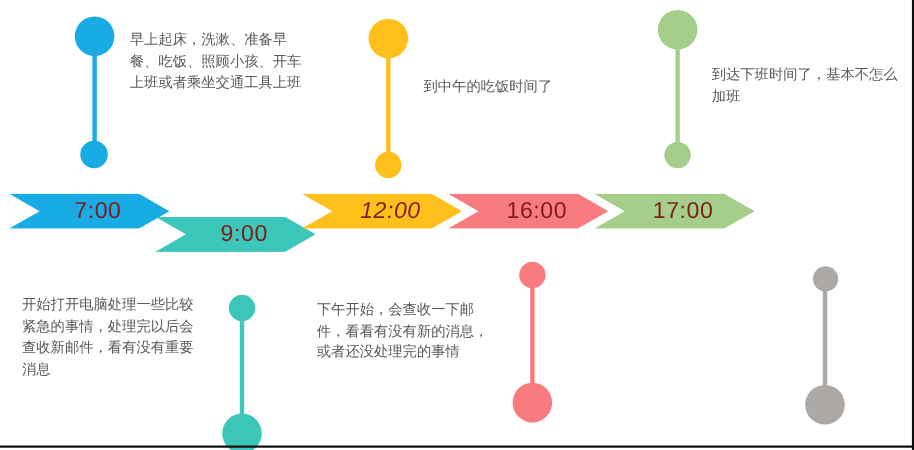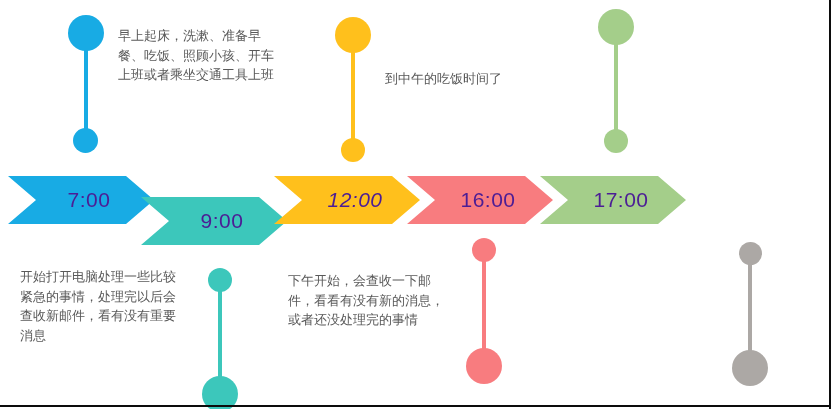--- a/index.html
+++ b/index.html
@@ -9,24 +9,24 @@
     width:831px; height:409px; overflow:hidden;
   }
   .canvas {
     position:relative; width:831px; height:409px; background:#ffffff; overflow:hidden;
   }
   .edge-right  { position:absolute; top:0; right:0; width:2px; height:409px; background:#0c0c0c; }
   .edge-bottom { position:absolute; left:0; bottom:2px; width:831px; height:2px; background:#0c0c0c; }
 
   
   .chev {
-    position:absolute; top:176px; width:146px; height:48px;
+    position:absolute; top:176px; width:146px; height:32px;
     clip-path:polygon(0 0, calc(100% - 28px) 0, 100% 50%, calc(100% - 28px) 100%, 0 100%, 28px 50%);
     display:flex; align-items:center; justify-content:center;
-    padding-left:16px; color:#4c1d95; font-size:21px; letter-spacing:0.5px;
+    padding-left:16px; color:#7f1d1d; font-size:21px; letter-spacing:0.5px;
   }
 
   
   .dot  { position:absolute; border-radius:50%; }
   .stem { position:absolute; }
 
   
   .note {
     position:absolute; color:#595959; font-size:13px; line-height:19.5px;
     text-align:left; word-break:break-all;
@@ -87,18 +87,19 @@
     </div>
   <div class="chev bg-coral" style="left:407px;">
       <span>16:00</span>
     </div>
   <div class="chev bg-green" style="left:540px;">
       <span>17:00</span>
     </div>
 
   <div class="note" style="left:118px; top:26px;  width:156px;">早上起床，洗漱、准备早餐、吃饭、照顾小孩、开车上班或者乘坐交通工具上班</div>
   <div class="note" style="left:385px; top:57px;  width:170px;margin-top:12px;">到中午的吃饭时间了</div>
+  <div class="note" style="left:647px; top:58px;  width:172px;">到达下班时间了，基本不怎么加班</div>
   <div class="note" style="left:20px;  top:267px; width:160px;">开始打开电脑处理一些比较紧急的事情，处理完以后会查收新邮件，看有没有重要消息</div>
   <div class="note" style="left:288px; top:271px; width:164px;">下午开始，会查收一下邮件，看看有没有新的消息，或者还没处理完的事情</div>
 
   <div class="edge-right"></div>
   <div class="edge-bottom"></div>
 </div>
 
 </body></html>

